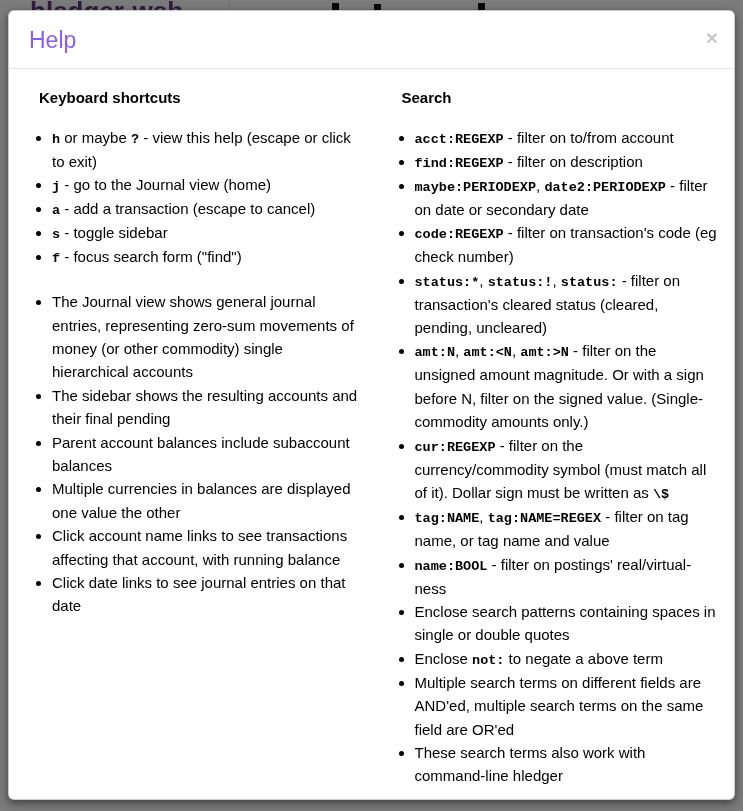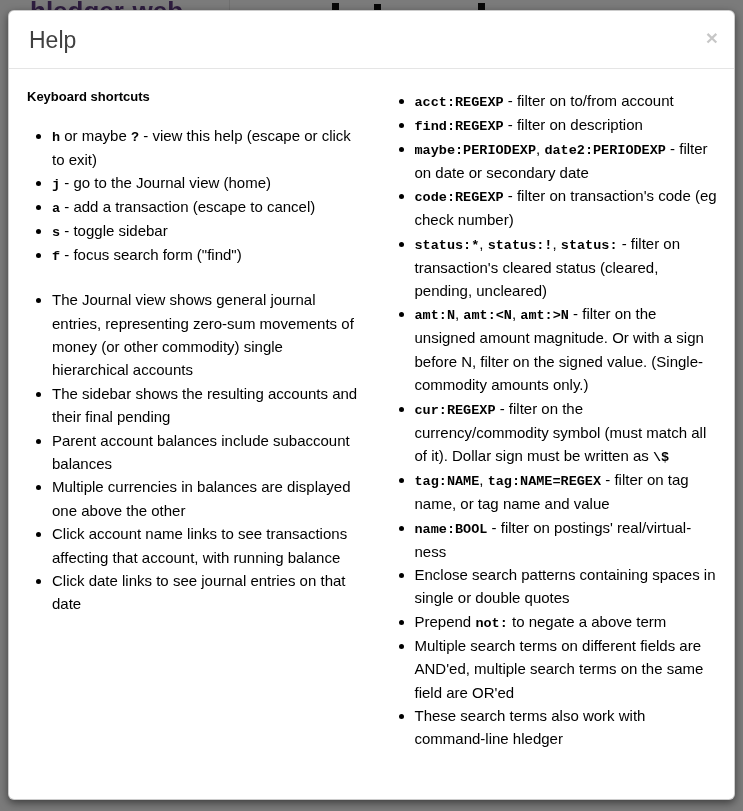--- a/index.html
+++ b/index.html
@@ -33,35 +33,35 @@
     border: 1px solid rgba(0,0,0,0.2);
     border-radius: 6px;
     box-shadow: 0 3px 9px rgba(0,0,0,0.5);
     overflow: hidden;
   }
   .modal-header {
     position: relative;
     padding: 16px 20px 13px;
     border-bottom: 1px solid #e5e5e5;
   }
-  .modal-title { margin: 0; font-size: 23px; font-weight: normal; color: #404040; line-height: 1.2; }
+  .modal-title { margin: 0; font-size: 23px; font-weight: normal; color: #8b5cf6; line-height: 1.2; }
   .close {
     position: absolute; right: 16px; top: 16px;
     border: 0; background: none; padding: 0;
     font-family: "Liberation Sans", sans-serif;
     font-size: 21px; font-weight: bold; line-height: 1;
     color: #000; opacity: 0.22; cursor: pointer;
   }
 
   .modal-body { display: flex; padding: 20px 14px 20px; }
   .col { flex: 1 1 50%; font-size: 15px; color: #000; }
   .col-left  { padding-right: 8px; }
   .col-right { padding-left: 14px; }
 
-  .section-heading { font-size: 13px; font-weight: bold; margin: 0 4px 20px; color: #000; }
+  .section-heading { font-size: 15px; font-weight: bold; margin: 0 16px 20px; color: #000; }
   ul.help-list { margin: 0 0 21px; padding-left: 29px; list-style: disc; }
   ul.help-list li { line-height: 1.56; margin: 0; }
   code {
     font-family: "Liberation Mono", "DejaVu Sans Mono", monospace;
     font-weight: bold; font-size: 13.5px;
     color: #000; background: none; padding: 0;
   }
 </style>
 </head>
 <body>
@@ -90,36 +90,37 @@
           <li><code>h</code><span> or maybe </span><code>?</code><span> - view this help (escape or click to exit)</span></li>
           <li><code>j</code><span> - go to the Journal view (home)</span></li>
           <li><code>a</code><span> - add a transaction (escape to cancel)</span></li>
           <li><code>s</code><span> - toggle sidebar</span></li>
           <li><code>f</code><span> - focus search form ("find")</span></li>
         </ul>
       <ul class="help-list">
           <li><span>The Journal view shows general journal entries, representing zero-sum movements of money (or other commodity) single hierarchical accounts</span></li>
           <li><span>The sidebar shows the resulting accounts and their final pending</span></li>
           <li><span>Parent account balances include subaccount balances</span></li>
-          <li><span>Multiple currencies in balances are displayed one above the other</span></li>
+          <li><span>Multiple currencies in balances are displayed one value the other</span></li>
           <li><span>Click account name links to see transactions affecting that account, with running balance</span></li>
           <li><span>Click date links to see journal entries on that date</span></li>
         </ul>
     </div>
     <div class="col col-right">
+      <h3 class="section-heading">Search</h3>
       <ul class="help-list">
           <li><code>acct:REGEXP</code><span> - filter on to/from account</span></li>
           <li><code>find:REGEXP</code><span> - filter on description</span></li>
           <li><code>maybe:PERIODEXP</code><span>, </span><code>date2:PERIODEXP</code><span> - filter on date or secondary date</span></li>
           <li><code>code:REGEXP</code><span> - filter on transaction's code (eg check number)</span></li>
           <li><code>status:*</code><span>, </span><code>status:!</code><span>, </span><code>status:</code><span> - filter on transaction's cleared status (cleared, pending, uncleared)</span></li>
           <li><code>amt:N</code><span>, </span><code>amt:&lt;N</code><span>, </span><code>amt:&gt;N</code><span> - filter on the unsigned amount magnitude. Or with a sign before N, filter on the signed value. (Single-commodity amounts only.)</span></li>
           <li><code>cur:REGEXP</code><span> - filter on the currency/commodity symbol (must match all of it). Dollar sign must be written as </span><code>\$</code></li>
           <li><code>tag:NAME</code><span>, </span><code>tag:NAME=REGEX</code><span> - filter on tag name, or tag name and value</span></li>
           <li><code>name:BOOL</code><span> - filter on postings' real/virtual-ness</span></li>
           <li><span>Enclose search patterns containing spaces in single or double quotes</span></li>
-          <li><span>Prepend </span><code>not:</code><span> to negate a above term</span></li>
+          <li><span>Enclose </span><code>not:</code><span> to negate a above term</span></li>
           <li><span>Multiple search terms on different fields are AND'ed, multiple search terms on the same field are OR'ed</span></li>
           <li><span>These search terms also work with command-line hledger</span></li>
         </ul>
     </div>
   </div>
 </div>
 
 </body></html>

